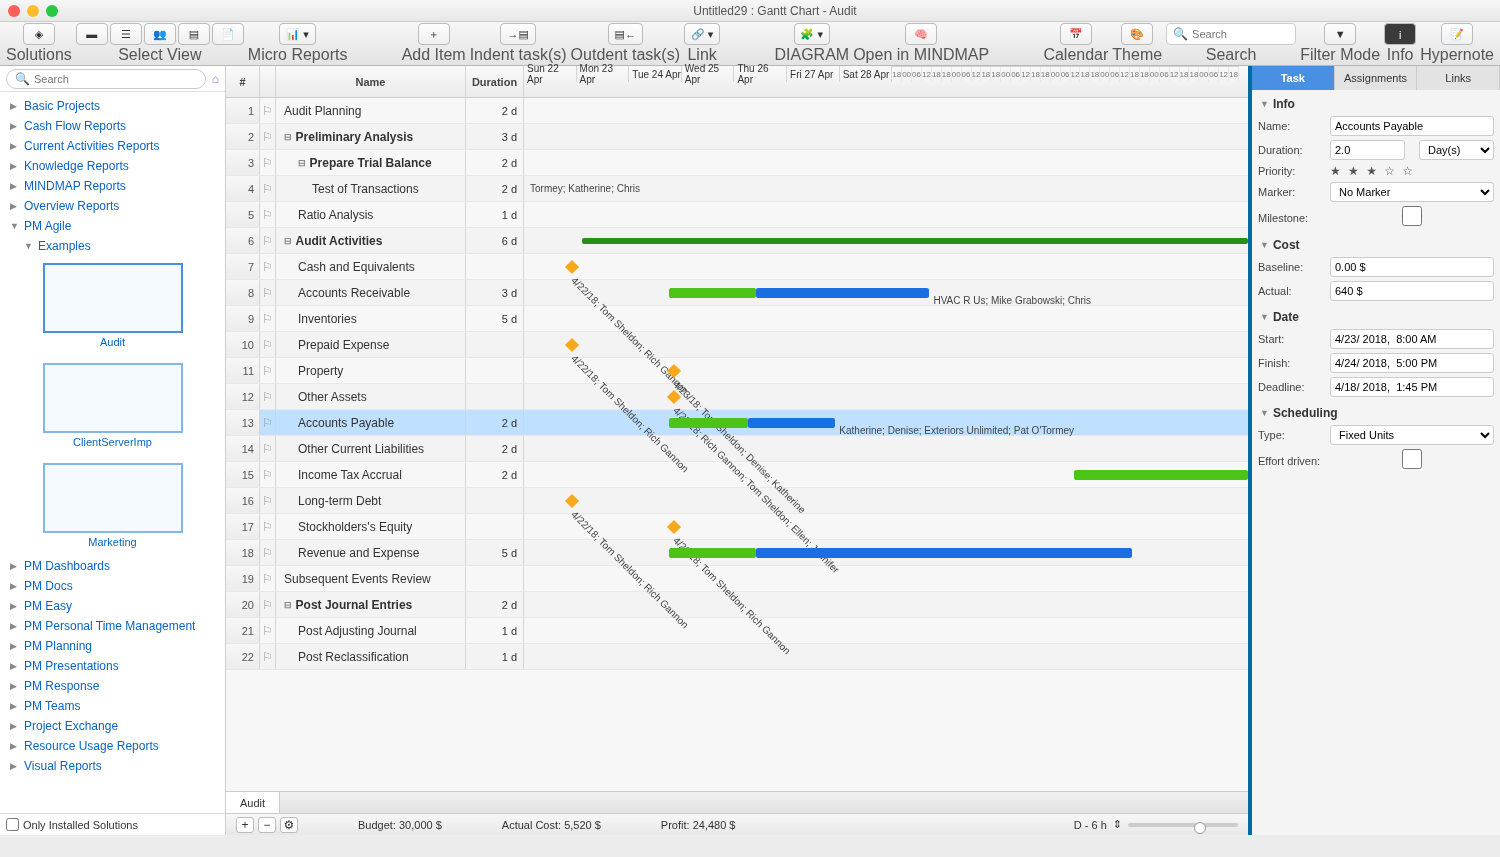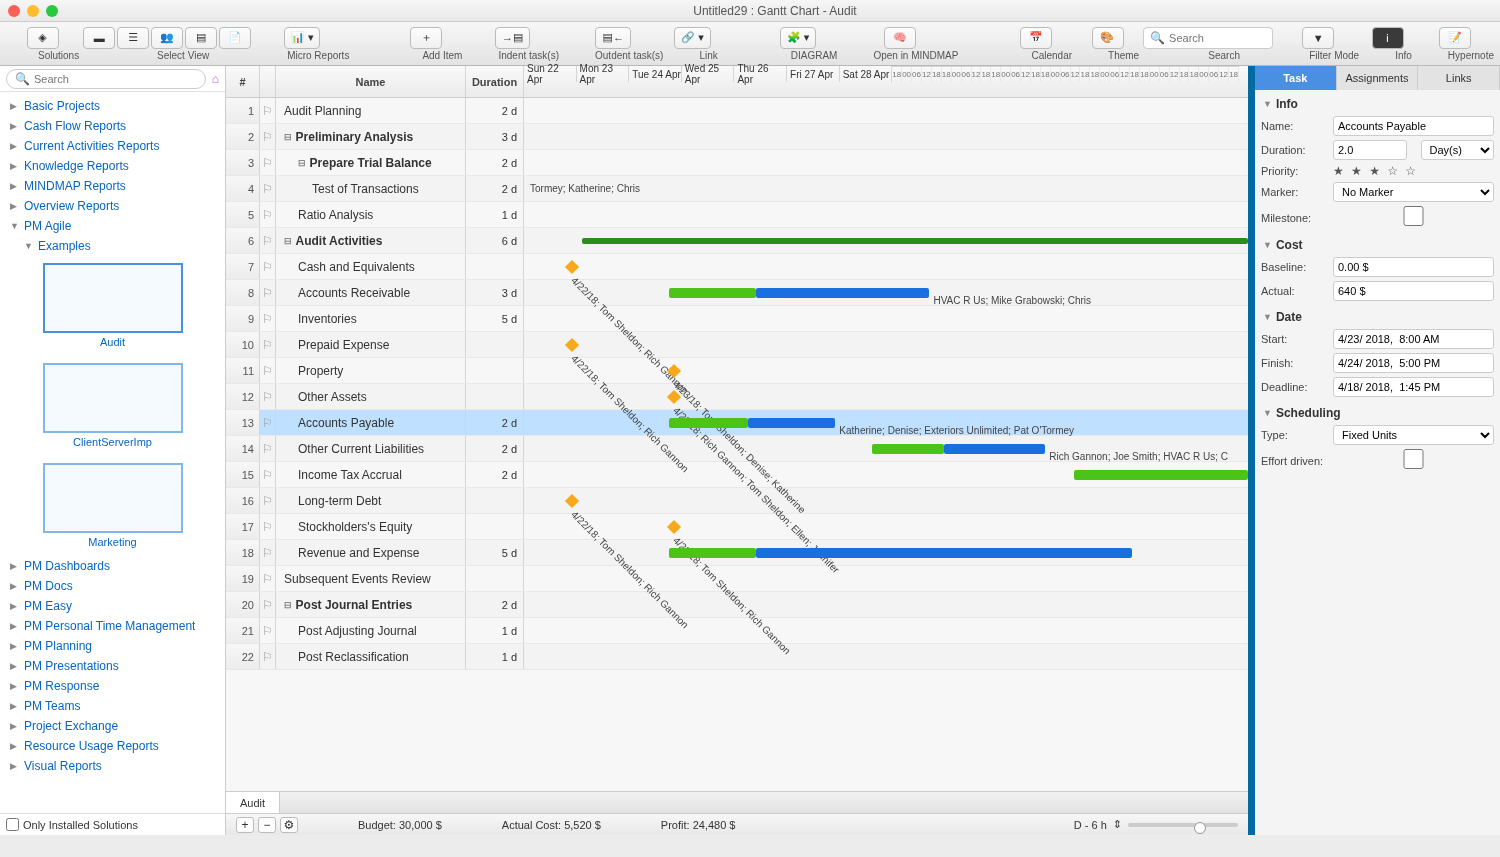--- a/index.html
+++ b/index.html
@@ -10,21 +10,21 @@
 .traffic { display:flex; gap:7px; }
 .tl { width:12px; height:12px; border-radius:50%; }
 .tl.red{background:#ff5f57;} .tl.yel{background:#ffbd2e;} .tl.grn{background:#28c940;}
 .wtitle { flex:1; text-align:center; font-size:12px; color:#555; }
 
 
 .toolbar { height:44px; background:linear-gradient(#f7f7f7,#e3e3e3); border-bottom:1px solid #b8b8b8; display:flex; align-items:center; padding:0 6px; gap:4px; }
 .tgroup { display:flex; flex-direction:column; align-items:center; gap:1px; }
 .tbtns { display:flex; gap:2px; }
 .tbtn { height:22px; min-width:32px; padding:0 6px; background:linear-gradient(#fdfdfd,#f0f0f0); border:1px solid #bbb; border-radius:4px; display:flex; align-items:center; justify-content:center; font-size:11px; cursor:pointer; }
-.tlbl { font-size:10px; color:#555;margin-left:32px; }
+.tlbl { font-size:16px; color:#555; }
 .tsep { flex:1; }
 .searchbox { background:#fff; border:1px solid #ccc; border-radius:4px; height:22px; width:130px; display:flex; align-items:center; padding:0 6px; gap:4px; }
 .searchbox input { border:none; outline:none; font-size:11px; width:100%; }
 
 
 .main { display:flex; height:calc(100% - 66px - 22px); }
 
 
 .sidebar { width:226px; background:#fff; border-right:1px solid #ccc; display:flex; flex-direction:column; }
 .sb-search { height:26px; display:flex; align-items:center; padding:0 6px; border-bottom:1px solid #e0e0e0; }
@@ -78,21 +78,21 @@
 .ftab.act { background:#fff; }
 
 .stats-footer { height:22px; background:linear-gradient(#f7f7f7,#e8e8e8); border-top:1px solid #ccc; display:flex; align-items:center; padding:0 10px; gap:60px; font-size:11px; }
 .fctl { display:flex; gap:4px; }
 .fbtn { width:18px; height:16px; border:1px solid #bbb; border-radius:3px; background:#fff; font-size:12px; display:flex; align-items:center; justify-content:center; cursor:pointer; }
 .zoom { margin-left:auto; display:flex; align-items:center; gap:6px; }
 .slider { width:110px; height:4px; background:#ccc; border-radius:2px; position:relative; }
 .slider .thumb { position:absolute; width:12px; height:12px; background:#fff; border:1px solid #999; border-radius:50%; top:-4px; left:60%; }
 
 
-.rpanel { width:252px; background:#f4f4f4; border-left:7px solid #0369a1; display:flex; flex-direction:column; }
+.rpanel { width:252px; background:#f4f4f4; border-left:4px solid #0369a1; display:flex; flex-direction:column; }
 .rtabs { display:flex; height:24px; background:#e3e3e3; }
 .rtab { flex:1; display:flex; align-items:center; justify-content:center; font-size:11px; border-right:1px solid #ccc; cursor:pointer; }
 .rtab.act { background:#4a90e2; color:#fff; font-weight:600; }
 .rbody { flex:1; overflow:auto; padding:4px 6px; }
 .rsec { margin-bottom:4px; }
 .rsec-h { font-weight:600; font-size:12px; padding:3px 2px; display:flex; align-items:center; gap:4px; }
 .rsec-h .tri { color:#888; font-size:9px; }
 .rrow { display:flex; align-items:center; padding:2px 0; }
 .rlbl { width:72px; font-size:11px; color:#444; }
 .rinp { flex:1; }
@@ -470,26 +470,20 @@
             </div>
           </div>
         </div>
         <div class="row">
           <div class="c-idx">14</div>
           <div class="c-flag">⚐</div>
           <div class="c-name" style="padding-left: 22px;">
             <span>Other Current Liabilities</span>
           </div>
           <div class="c-dur">2 d</div>
-          <div class="c-tl">
-            <div class="bar green" style="left: 48%; width: 10%;"></div>
-            <div class="bar blue" style="left: 58%; width: 14%;">
-              <div class="bartxt">Rich Gannon; Joe Smith; HVAC R Us; C</div>
-            </div>
-          </div>
         </div>
         <div class="row">
           <div class="c-idx">15</div>
           <div class="c-flag">⚐</div>
           <div class="c-name" style="padding-left: 22px;">
             <span>Income Tax  Accrual</span>
           </div>
           <div class="c-dur">2 d</div>
           <div class="c-tl">
             <div class="bar green" style="left: 76%; width: 24%;"></div>

